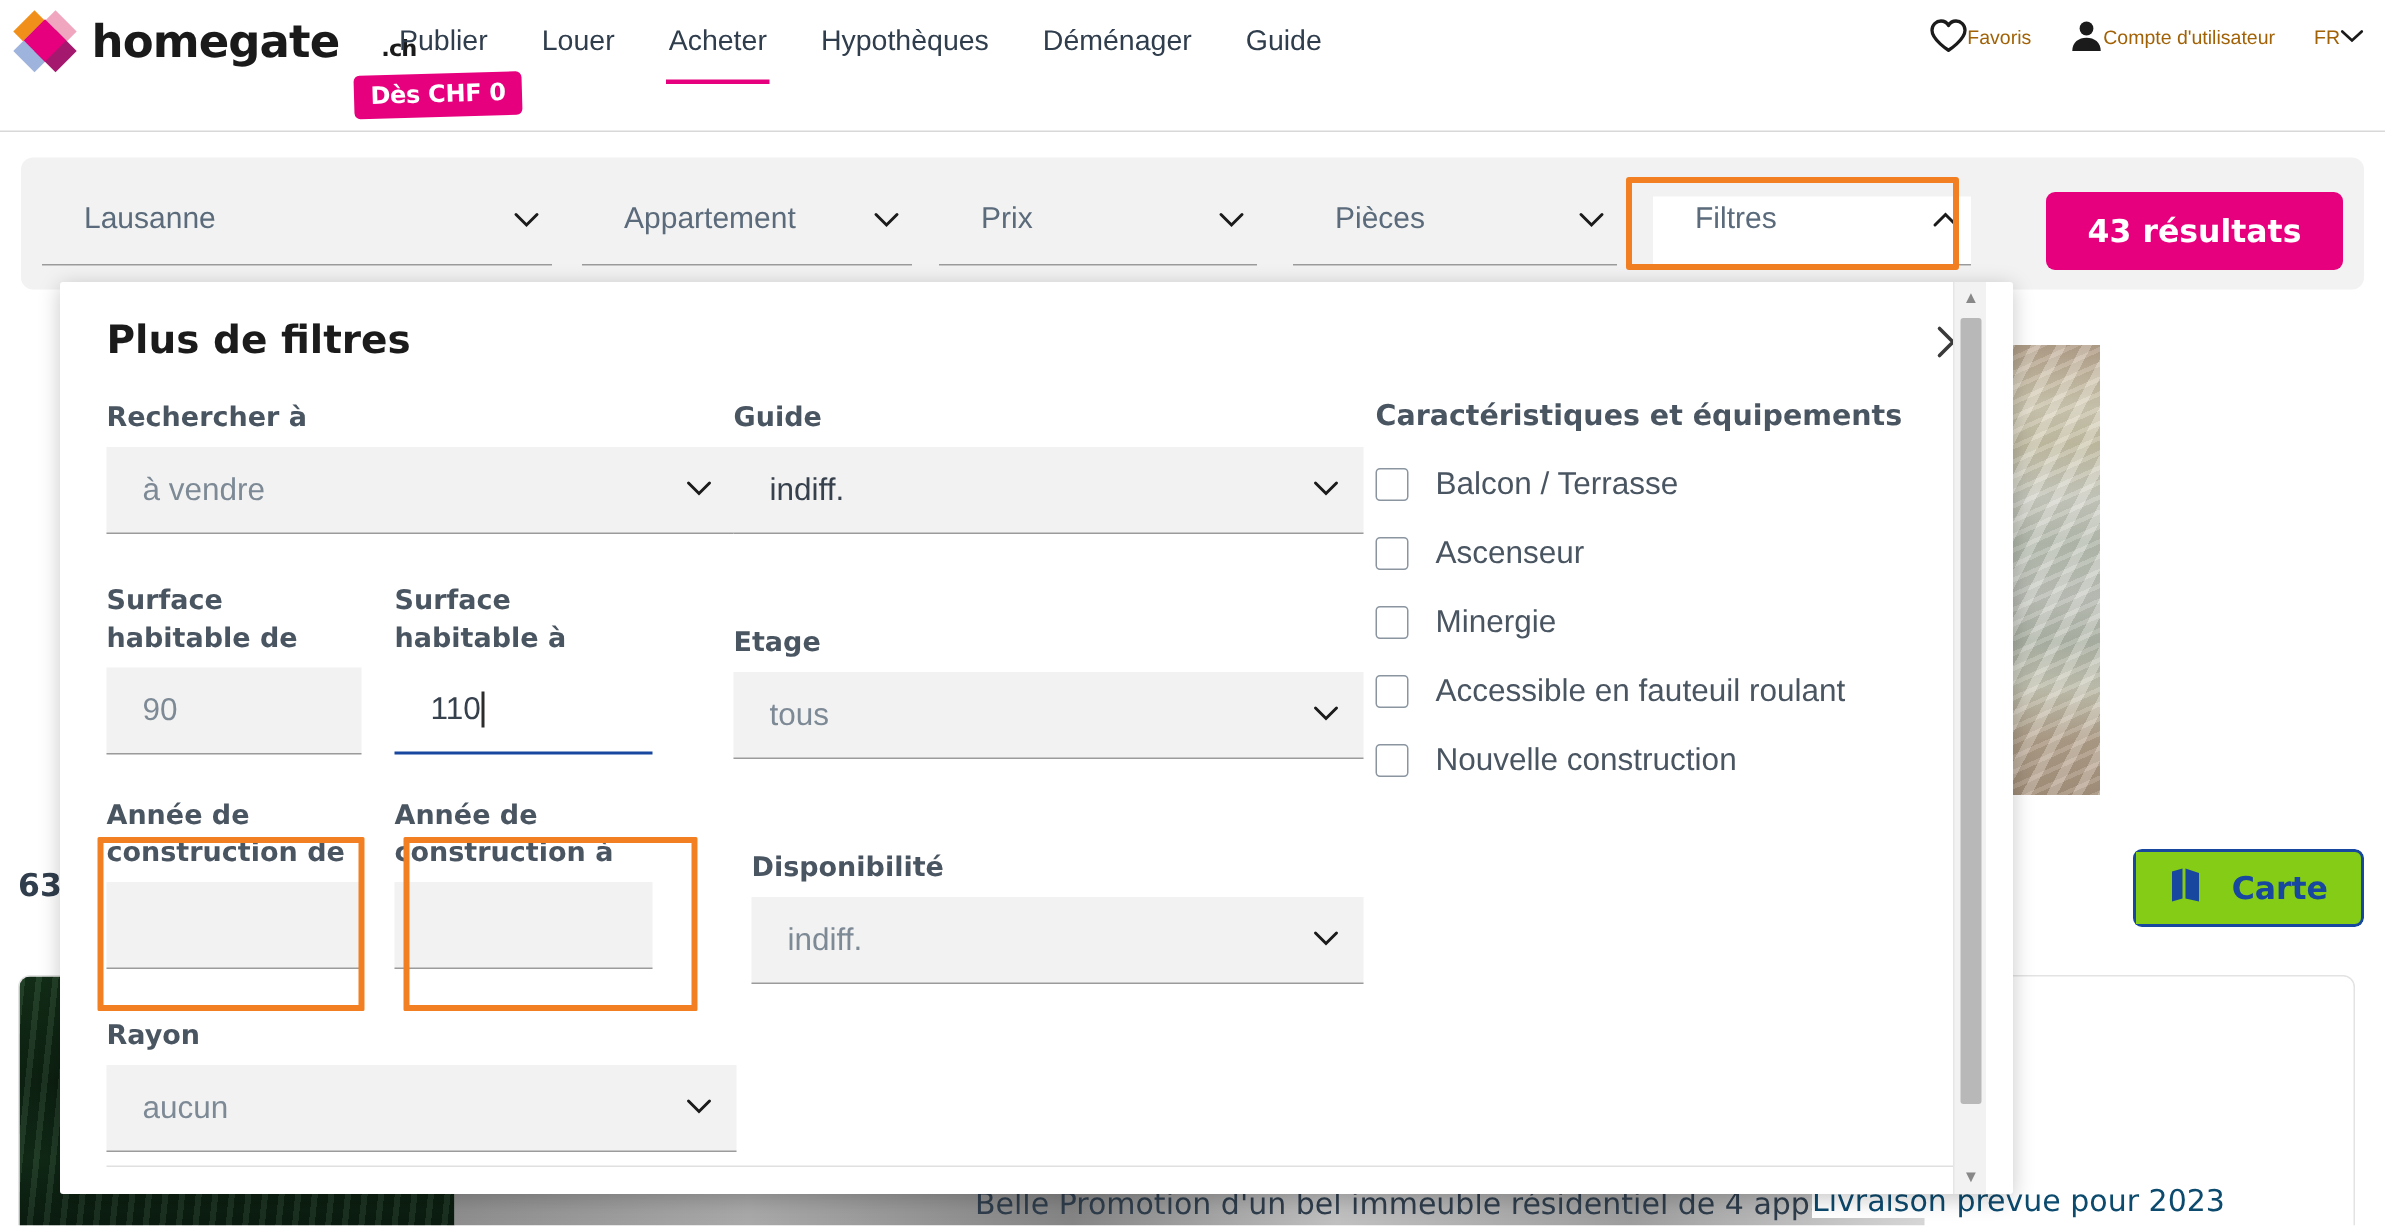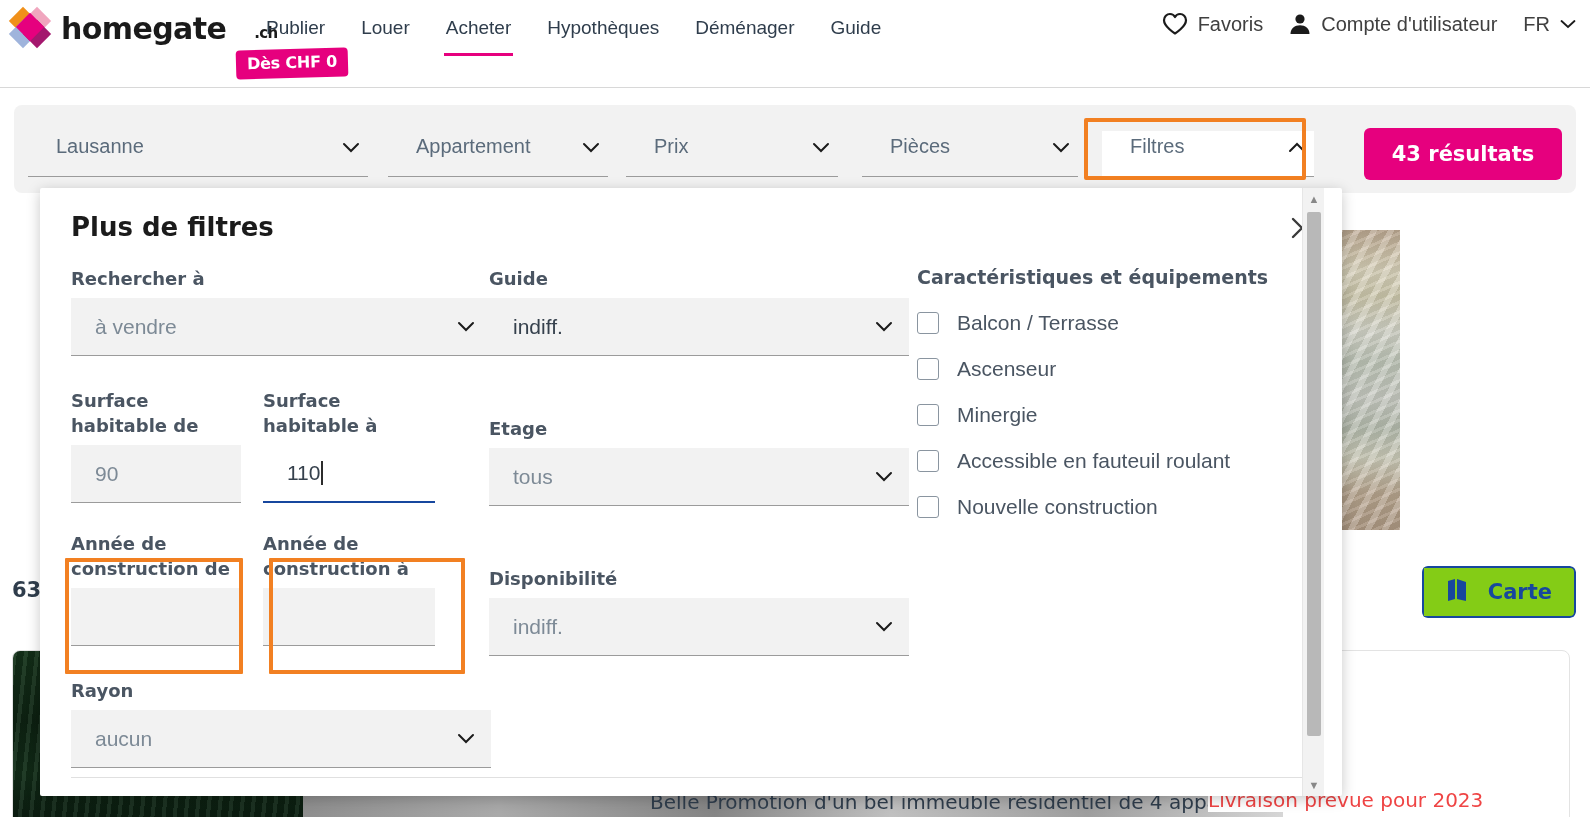--- a/index.html
+++ b/index.html
@@ -54,21 +54,21 @@
   .promo-badge {
     position: absolute; left: 236px; top: 49px;
     background: #E6007E; color: #fff; font-size: 16px; font-weight: 700;
     padding: 4px 11px 6px 11px; border-radius: 4px;
     transform: rotate(-1.6deg);
     font-family: "DejaVu Sans", sans-serif;
     letter-spacing: -0.2px;
   }
 
   .header-right { position: absolute; right: 14px; top: 12px; display: flex; align-items: center; gap: 26px; }
-  .hr-item { display: flex; align-items: center; gap: 10px; font-size: 20px; color: #404040; cursor: pointer; }
+  .hr-item { display: flex; align-items: center; font-size: 13px; color: #a16207; cursor: pointer; }
   .hr-item svg { display: block; }
 
   
   .searchbar {
     position: absolute; left: 14px; top: 105px; width: 1562px; height: 88px;
     background: #f2f2f2; border-radius: 8px; z-index: 3;
   }
   .sb-field {
     position: absolute; top: 26px; height: 46px;
     border-bottom: 1px solid #9b9b9b;
@@ -145,21 +145,21 @@
     background: linear-gradient(90deg,#7a7a7a 0%, #9a9a9a 20%, #6f6f6f 42%, #b5b5b5 60%, #8c8c8c 80%, #cfcfcf 100%);
     opacity: .85;
   }
   .card-desc {
     position: absolute; left: 650px; top: 790px; z-index: 1;
     font-size: 20px; color: #2f3d4c; white-space: nowrap;
     font-family: "DejaVu Sans", sans-serif;
   }
   .card-desc-right {
     position: absolute; left: 1208px; top: 788px; z-index: 6;
-    font-size: 20px; color: #ef4444; white-space: nowrap; background: #fff;
+    font-size: 20px; color: #0c4a6e; white-space: nowrap; background: #fff;
     font-family: "DejaVu Sans", sans-serif;
   }
 
   
   .modal {
     position: absolute; left: 40px; top: 188px; width: 1302px; height: 608px;
     background: #ffffff; z-index: 10;
     box-shadow: 0 3px 14px rgba(0,0,0,0.22);
     border-radius: 2px;
     text-decoration: underline;
@@ -468,21 +468,21 @@
         <div class="flabel">Etage</div>
         <div class="fselect">
           <span class="fval">tous</span>
           <span>
             <svg width="18" height="11" viewBox="0 0 18 11">
                 <path d="M2 2 L9 9 L16 2" fill="none" stroke="#1b1b1b" stroke-width="2" stroke-linecap="round"></path>
               </svg>
           </span>
         </div>
       </div>
-      <div class="fgroup" style="margin-top:60px;">
+      <div class="fgroup" style="margin-top:60px;margin-left:12px;">
         <div class="flabel">Disponibilité</div>
         <div class="fselect">
           <span class="fval">indiff.</span>
           <span>
             <svg width="18" height="11" viewBox="0 0 18 11">
                 <path d="M2 2 L9 9 L16 2" fill="none" stroke="#1b1b1b" stroke-width="2" stroke-linecap="round"></path>
               </svg>
           </span>
         </div>
       </div>

